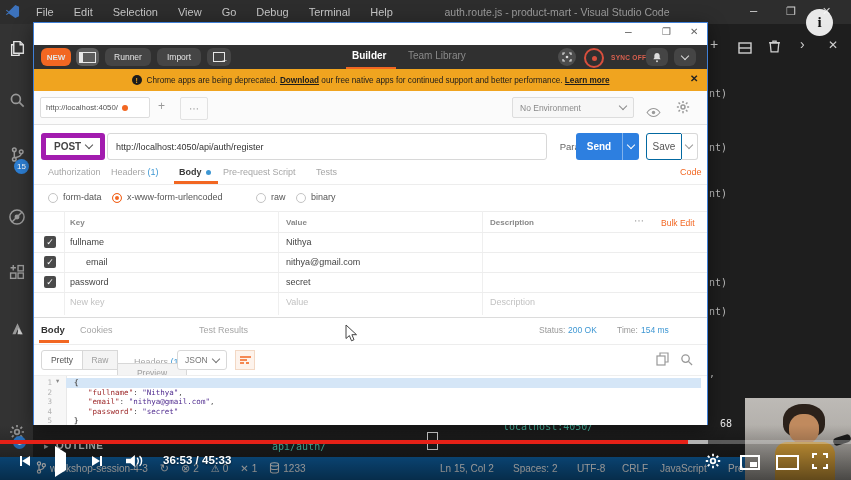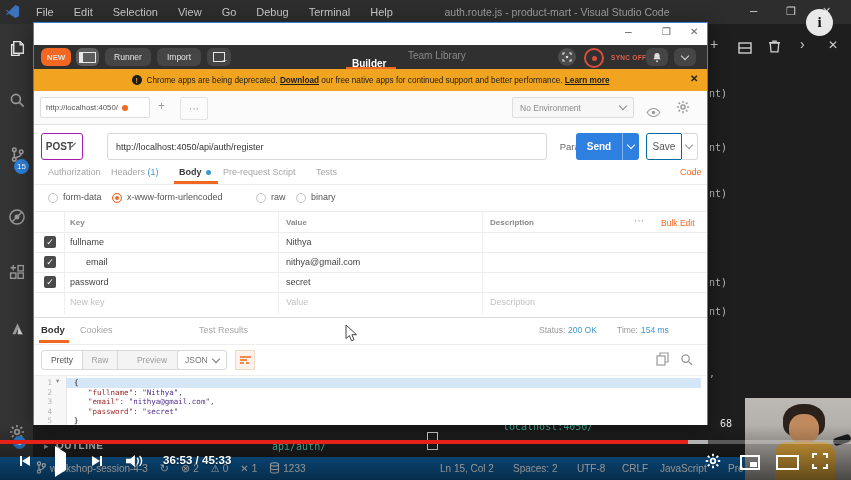--- a/index.html
+++ b/index.html
@@ -196,21 +196,21 @@
       <div class="abs pm-btn" style="left:42px;top:3px;width:23px;height:18px;background:#5c5c5c;">
         <span style="display:inline-block;width:12px;height:9px;border:1px solid #e8e8e8;border-left-width:4px;"></span>
       </div>
       <div class="abs pm-btn" style="left:71px;top:3px;width:46px;height:18px;">Runner</div>
       <div class="abs pm-btn" style="left:123px;top:3px;width:44px;height:18px;">Import</div>
       <div class="abs pm-btn" style="left:173px;top:3px;width:24px;height:18px;">
         <span style="display:inline-block;width:10px;height:8px;border:1px solid #e8e8e8;position:relative;">
             <i style="position:absolute;right:-3px;bottom:-4px;font-style:normal;font-size:8px;color:#e8e8e8;">+</i>
           </span>
       </div>
-      <span class="abs" style="left:318px;top:5px;color:#fff;font-size:10px;font-weight:bold;margin-top:8px;">Builder</span>
+      <span class="abs" style="left:318px;top:5px;color:#fff;font-size:10px;font-weight:bold;">Builder</span>
       <span class="abs" style="left:312px;top:22px;width:50px;height:2px;background:#f26722;"></span>
       <span class="abs" style="left:374px;top:5px;color:#8a8a8a;font-size:10px;">Team Library</span>
       <span class="abs" style="left:524px;top:3px;width:18px;height:18px;border-radius:50%;background:#4c4c4c;display:flex;align-items:center;justify-content:center;">
         <svg width="10" height="10" viewBox="0 0 10 10" fill="none" stroke="#ddd" stroke-width="1.2">
             <circle cx="5" cy="5" r="1.3" fill="#ddd" stroke="none"></circle>
             <path d="M1 3V1h2M7 1h2v2M9 7v2H7M3 9H1V7"></path>
           </svg>
       </span>
       <span class="abs" style="left:550px;top:3px;width:16px;height:16px;border:2.5px solid #d94f3d;border-radius:50%;display:flex;align-items:center;justify-content:center;">
         <span style="width:5px;height:5px;background:#d94f3d;border-radius:50%;"></span>
@@ -256,21 +256,21 @@
           </svg>
       </span>
       <span class="abs" style="left:642px;top:9px;">
         <svg width="14" height="14" viewBox="0 0 16 16" fill="none" stroke="#9a9a9a" stroke-width="1.7">
             <circle cx="8" cy="8" r="2.3"></circle>
             <path d="M8 1v2.3M8 12.7V15M1 8h2.3M12.7 8H15M2.9 2.9l1.7 1.7M11.4 11.4l1.7 1.7M13.1 2.9l-1.7 1.7M4.6 11.4l-1.7 1.7"></path>
           </svg>
       </span>
     </div>
 
-    <div class="abs flexr" style="left:7px;top:110px;width:42px;height:27px;border:1px solid #a21caf;border-radius:3px;box-sizing:border-box;justify-content:flex-end;padding:0 8px;color:#555;">
+    <div class="abs flexr" style="left:7px;top:110px;width:64px;height:27px;border:5px solid #a21caf;border-radius:3px;box-sizing:border-box;justify-content:space-between;padding:0 8px;color:#555;">
       <span style="font-size:10px;font-weight:bold;color:#444;">POST</span>
       <span class="chev"></span>
     </div>
     <div class="abs flexr" style="left:73px;top:110px;width:440px;height:27px;border:1px solid #d8d8d8;border-radius:3px;box-sizing:border-box;padding:0 8px;">
       <span style="font-size:9px;color:#333;">http://localhost:4050/api/auth/register</span>
     </div>
     <div class="abs flexr" style="left:517px;top:110px;width:50px;height:27px;justify-content:center;">
       <span style="font-size:9.5px;color:#666;">Params</span>
     </div>
     <div class="abs flexr" style="left:542px;top:110px;width:46px;height:27px;background:#2d7fe0;border-radius:3px 0 0 3px;justify-content:center;">
@@ -356,21 +356,21 @@
     <span class="abs" style="left:583px;top:302px;font-size:8.5px;color:#999;">Time:</span>
     <span class="abs" style="left:607px;top:302px;font-size:8.5px;color:#3e97d3;">154 ms</span>
     <div class="abs hline" style="left:0;top:321px;width:673px;"></div>
 
     <div class="abs vbtn" style="left:7px;top:327px;width:42px;height:20px;border-radius:3px 0 0 3px;">
         <span>Pretty</span>
       </div>
     <div class="abs vbtn off" style="left:48px;top:327px;width:36px;height:20px;">
         <span>Raw</span>
       </div>
-    <div class="abs vbtn off" style="left:83px;top:327px;width:70px;height:20px;border-radius:0 3px 3px 0;">
+    <div class="abs vbtn off" style="left:83px;top:340px;width:70px;height:20px;border-radius:0 3px 3px 0;">
         <span>Preview</span>
       </div>
     <div class="abs vbtn" style="left:143px;top:327px;width:50px;height:20px;border-radius:3px;justify-content:space-between;padding:0 7px;color:#777;">
       <span>JSON</span>
         <span class="chev"></span>
     </div>
     <div class="abs vbtn" style="left:201px;top:327px;width:20px;height:20px;background:#fdf3ec;border-color:#f3d8c4;">
       <svg width="11" height="9" viewBox="0 0 11 9">
           <path d="M0 1h11M0 4h7M0 7h4" stroke="#f26722" stroke-width="1.6"></path>
           <path d="M6 7h3" stroke="#f26722" stroke-width="1.6"></path>

